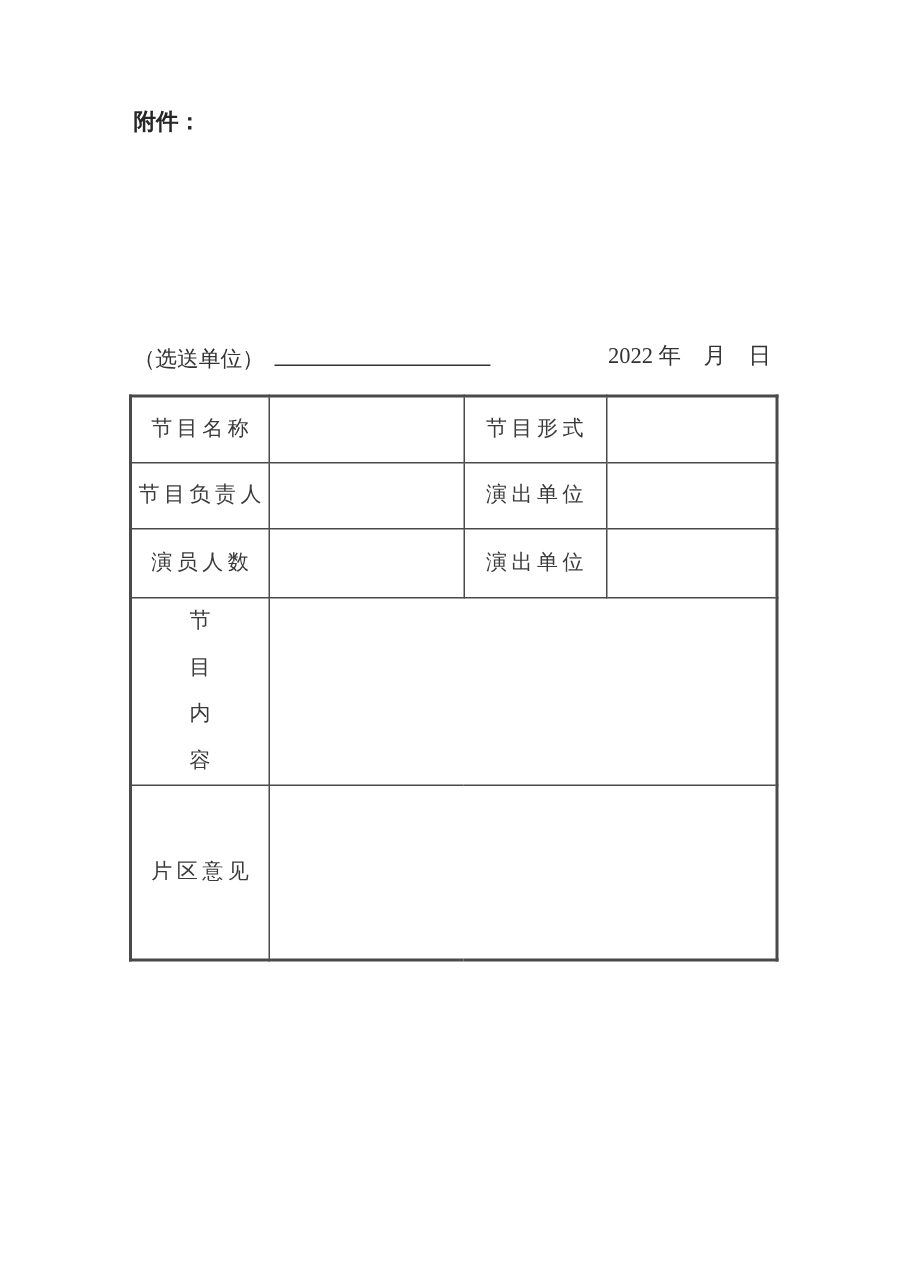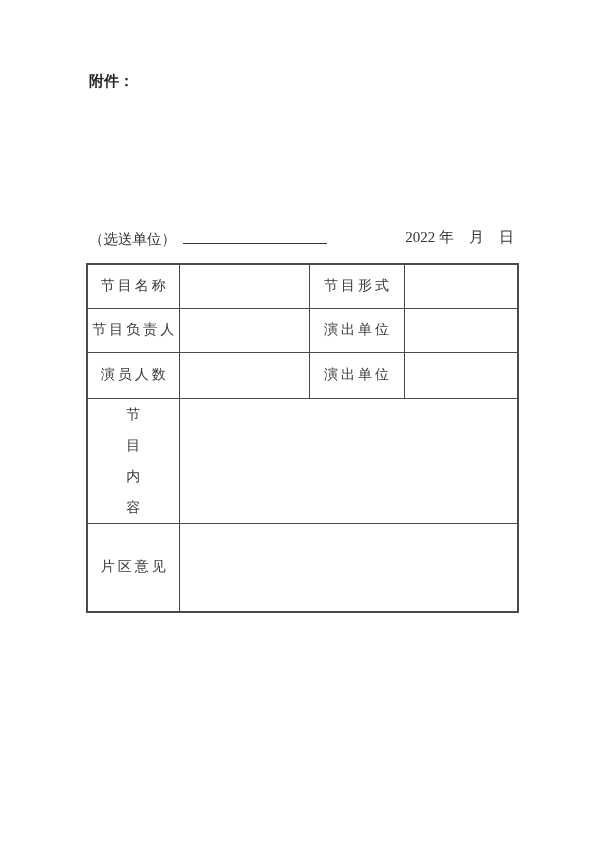--- a/index.html
+++ b/index.html
@@ -91,21 +91,21 @@
     text-indent: 0;
   }
   td.twoline-label span {
     display: block;
     line-height: 34px;
   }
   tr.row-small { height: 44px; }
   tr.row-small3 { height: 46px; }
   tr.row-content { height: 124px; }
   tr.row-unit { height: 97px; }
-  tr.row-district { height: 89px; margin-top: 33px; }
+  tr.row-district { height: 117px; margin-top: 33px; }
 </style>
 </head>
 <body>
 
 <div class="page">
 
   <div class="attachment">附件：</div>
 
   <div class="title">
   </div>

